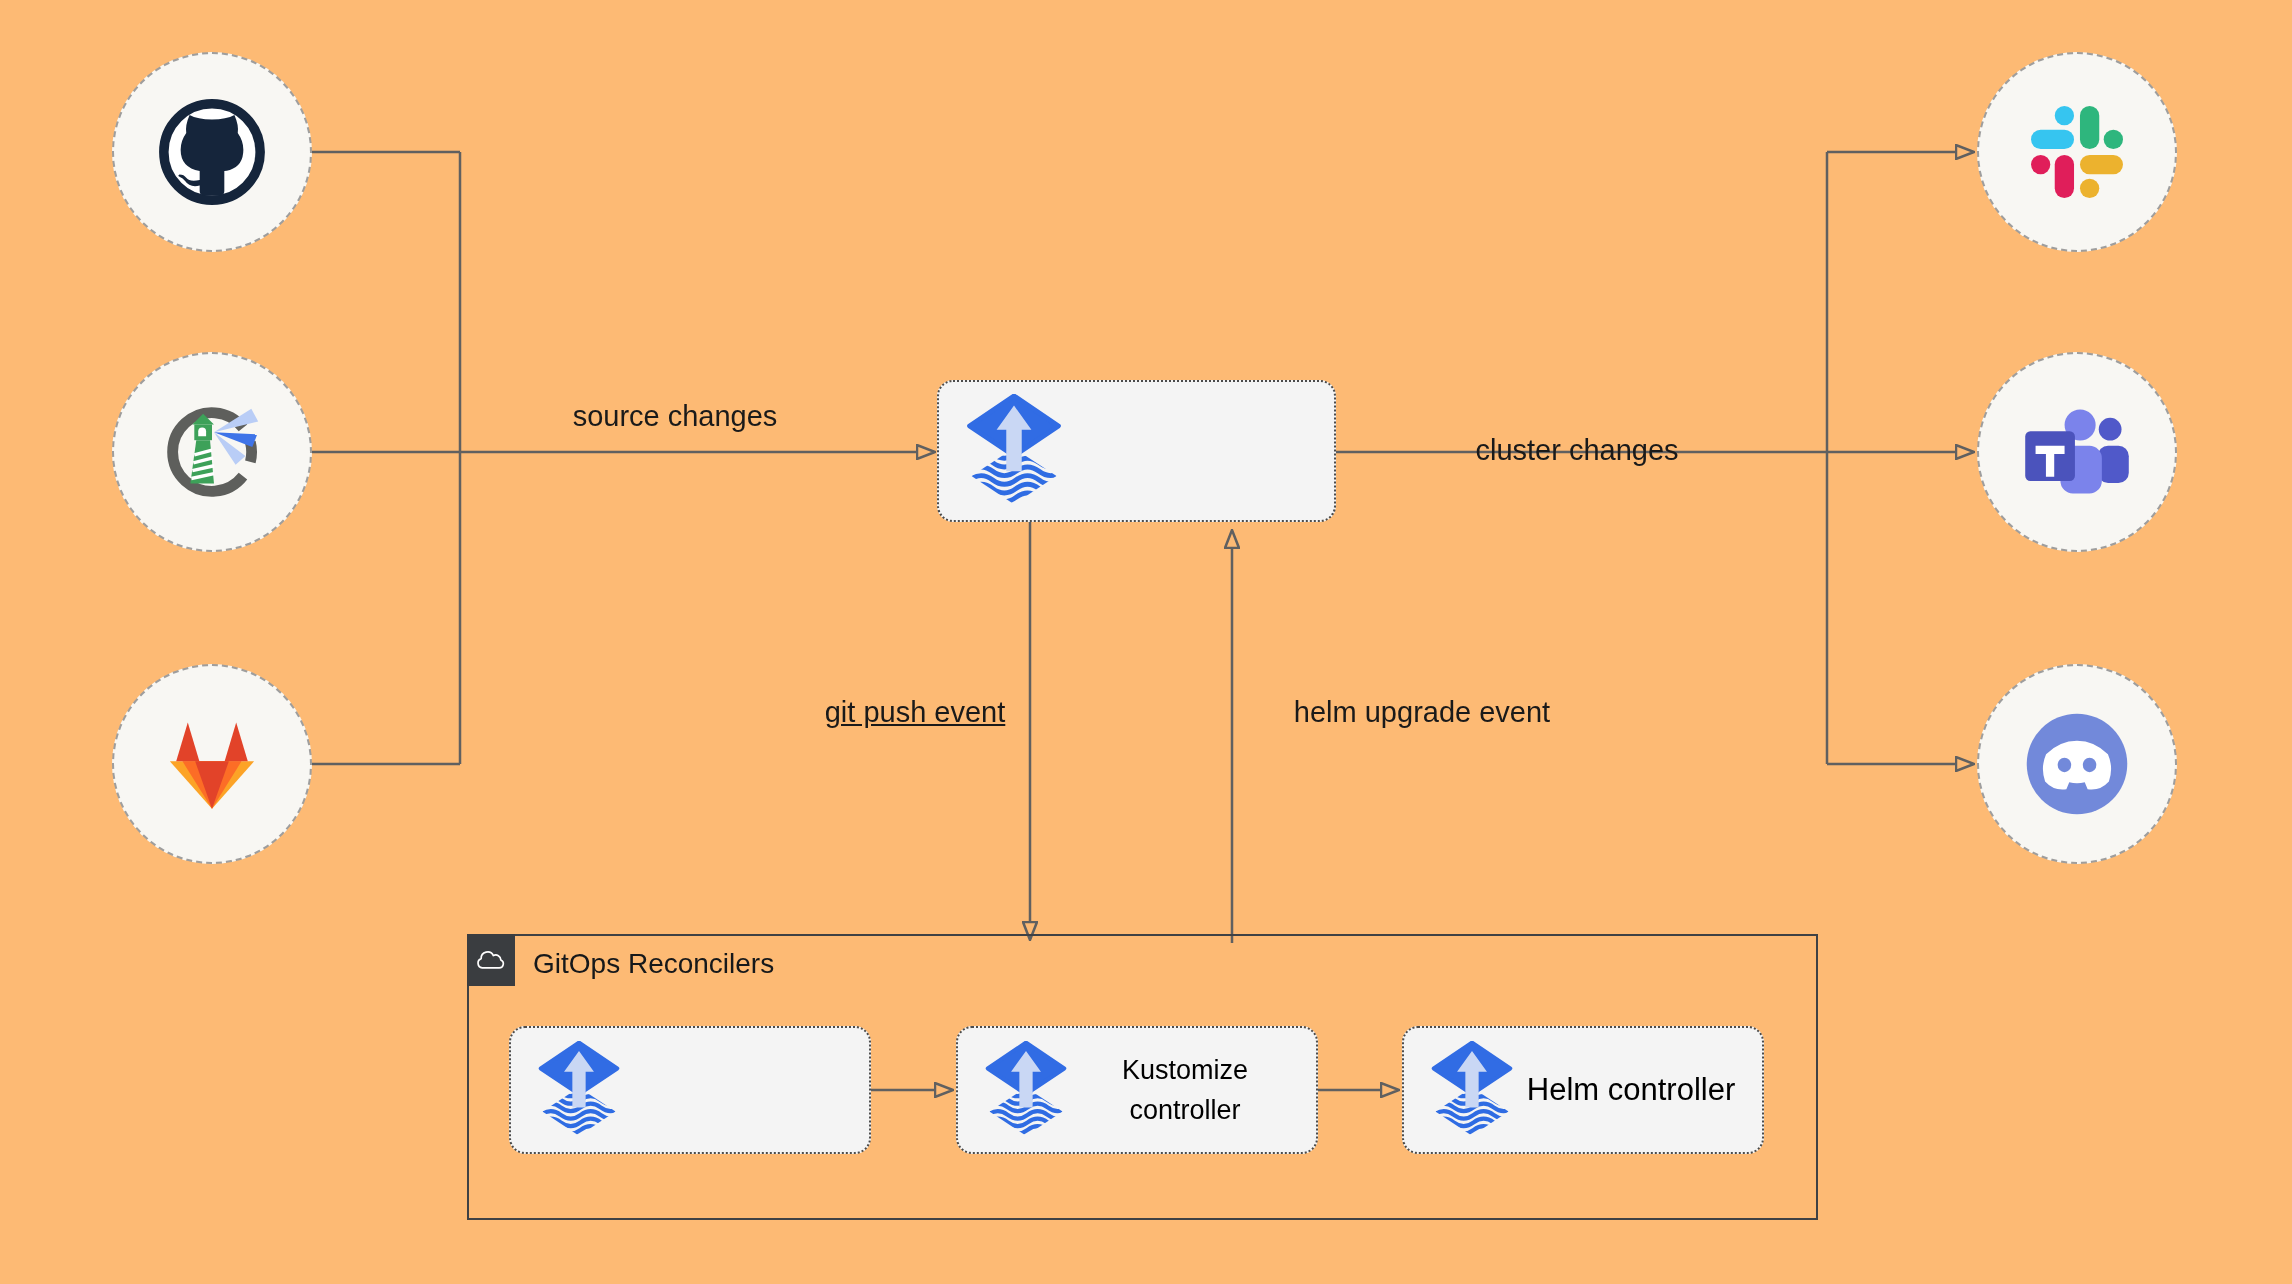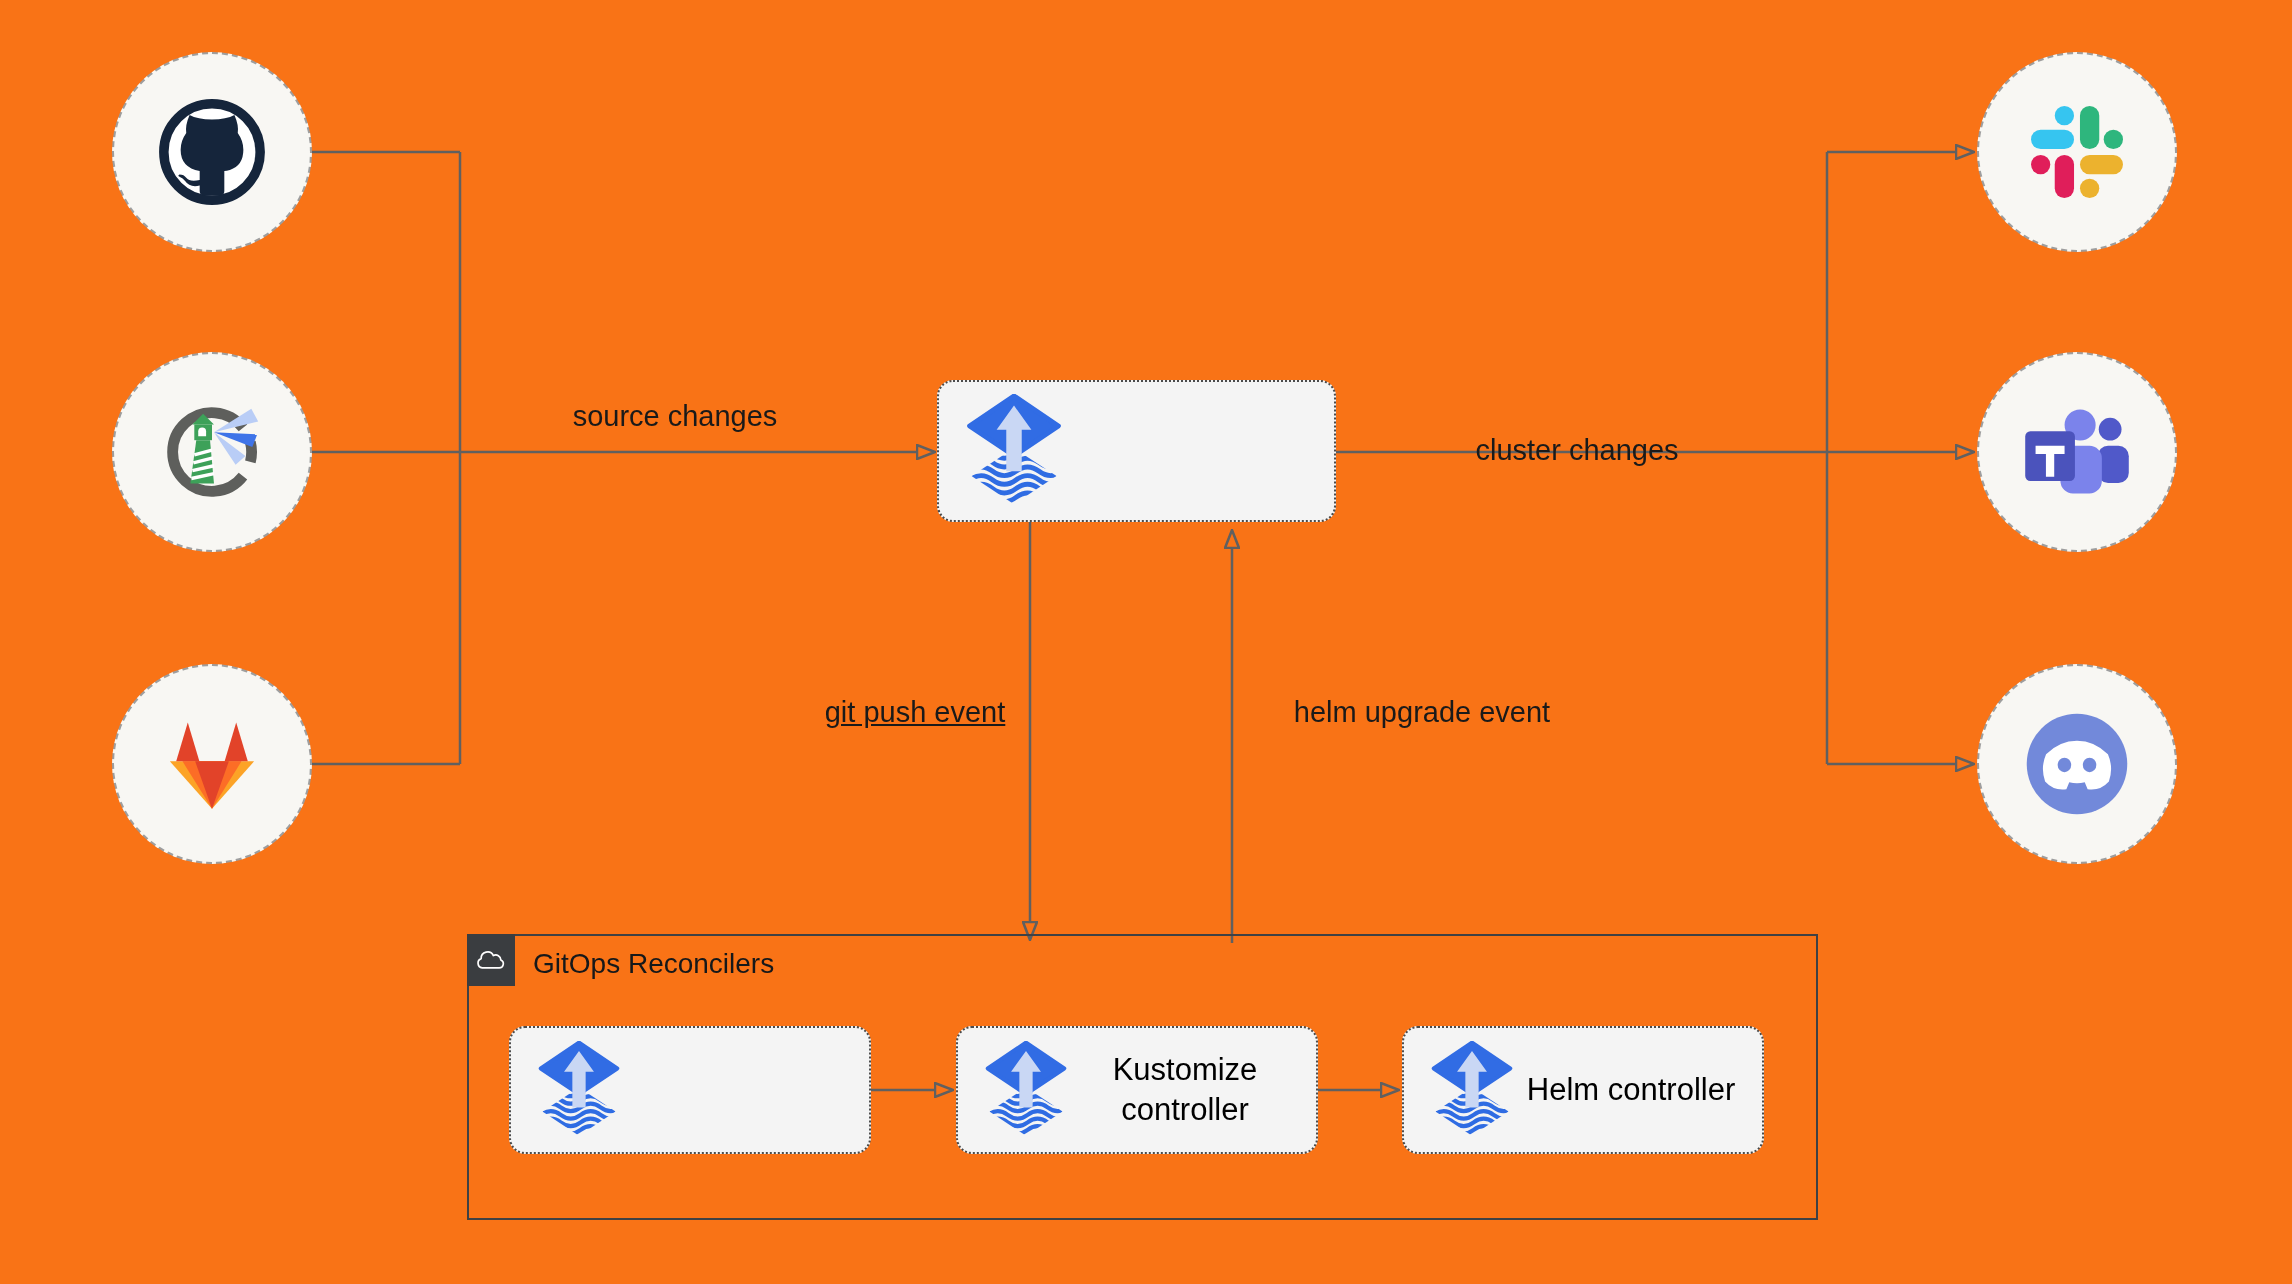--- a/index.html
+++ b/index.html
@@ -1,17 +1,17 @@
 <!DOCTYPE html>
 <html><head>
 <meta charset="utf-8">
 <style>
   html,body{margin:0;padding:0;background:#ffffff;}
   .canvas{
-    position:relative;width:2292px;height:1284px;background:#f97316;overflow:hidden;
+    position:relative;width:2292px;height:1284px;background:#fdba74;overflow:hidden;
     font-family:"Liberation Sans", sans-serif;
   }
   .connectors{position:absolute;left:0;top:0;width:2292px;height:1284px;}
   .connectors path{stroke:#606060;stroke-width:2.5;fill:none;}
 
   .node-circle{
     position:absolute;width:200px;height:200px;border-radius:50%;
     background:#f8f7f3;border:2px dashed #9e9e9e;box-sizing:border-box;
     display:flex;align-items:center;justify-content:center;
   }
@@ -200,21 +200,21 @@
       <g clip-path="url(#wclipK)" stroke="#2f6ce3" stroke-width="5" fill="none" stroke-linecap="round">
         <path d="M4 62 q12 -9 24 0 t24 0 t24 0 t24 0"></path>
           <path d="M4 71 q12 -9 24 0 t24 0 t24 0 t24 0"></path>
         <path d="M4 80 q12 -9 24 0 t24 0 t24 0 t24 0"></path>
           <path d="M4 89 q12 -9 24 0 t24 0 t24 0 t24 0"></path>
         <path d="M4 98 q12 -9 24 0 t24 0 t24 0 t24 0"></path>
           <path d="M4 107 q12 -9 24 0 t24 0 t24 0 t24 0"></path>
       </g>
       <path d="M50 12 L68 37 L58 37 L58 80 L42 80 L42 37 L32 37 Z" fill="#c9d7f4"></path>
     </svg>
-    <div class="label" style="font-size:31px;line-height:40px;">Kustomize controller</div>
+    <div class="label" style="font-size:27px;line-height:40px;">Kustomize controller</div>
   </div>
 
   <div class="ctrl-box" style="left:1402px;top:1026px;width:362px;height:128px;">
     <svg width="84" height="98" viewBox="0 0 100 118">
       <defs>
           <clipPath id="wclipH">
             <path d="M50 56 L94 85 L50 114 L6 85 Z"></path>
           </clipPath>
         </defs>
       <path d="M50 2 L96 33 L50 64 L4 33 Z" fill="#316ce4" stroke="#316ce4" stroke-width="5" stroke-linejoin="round"></path>

